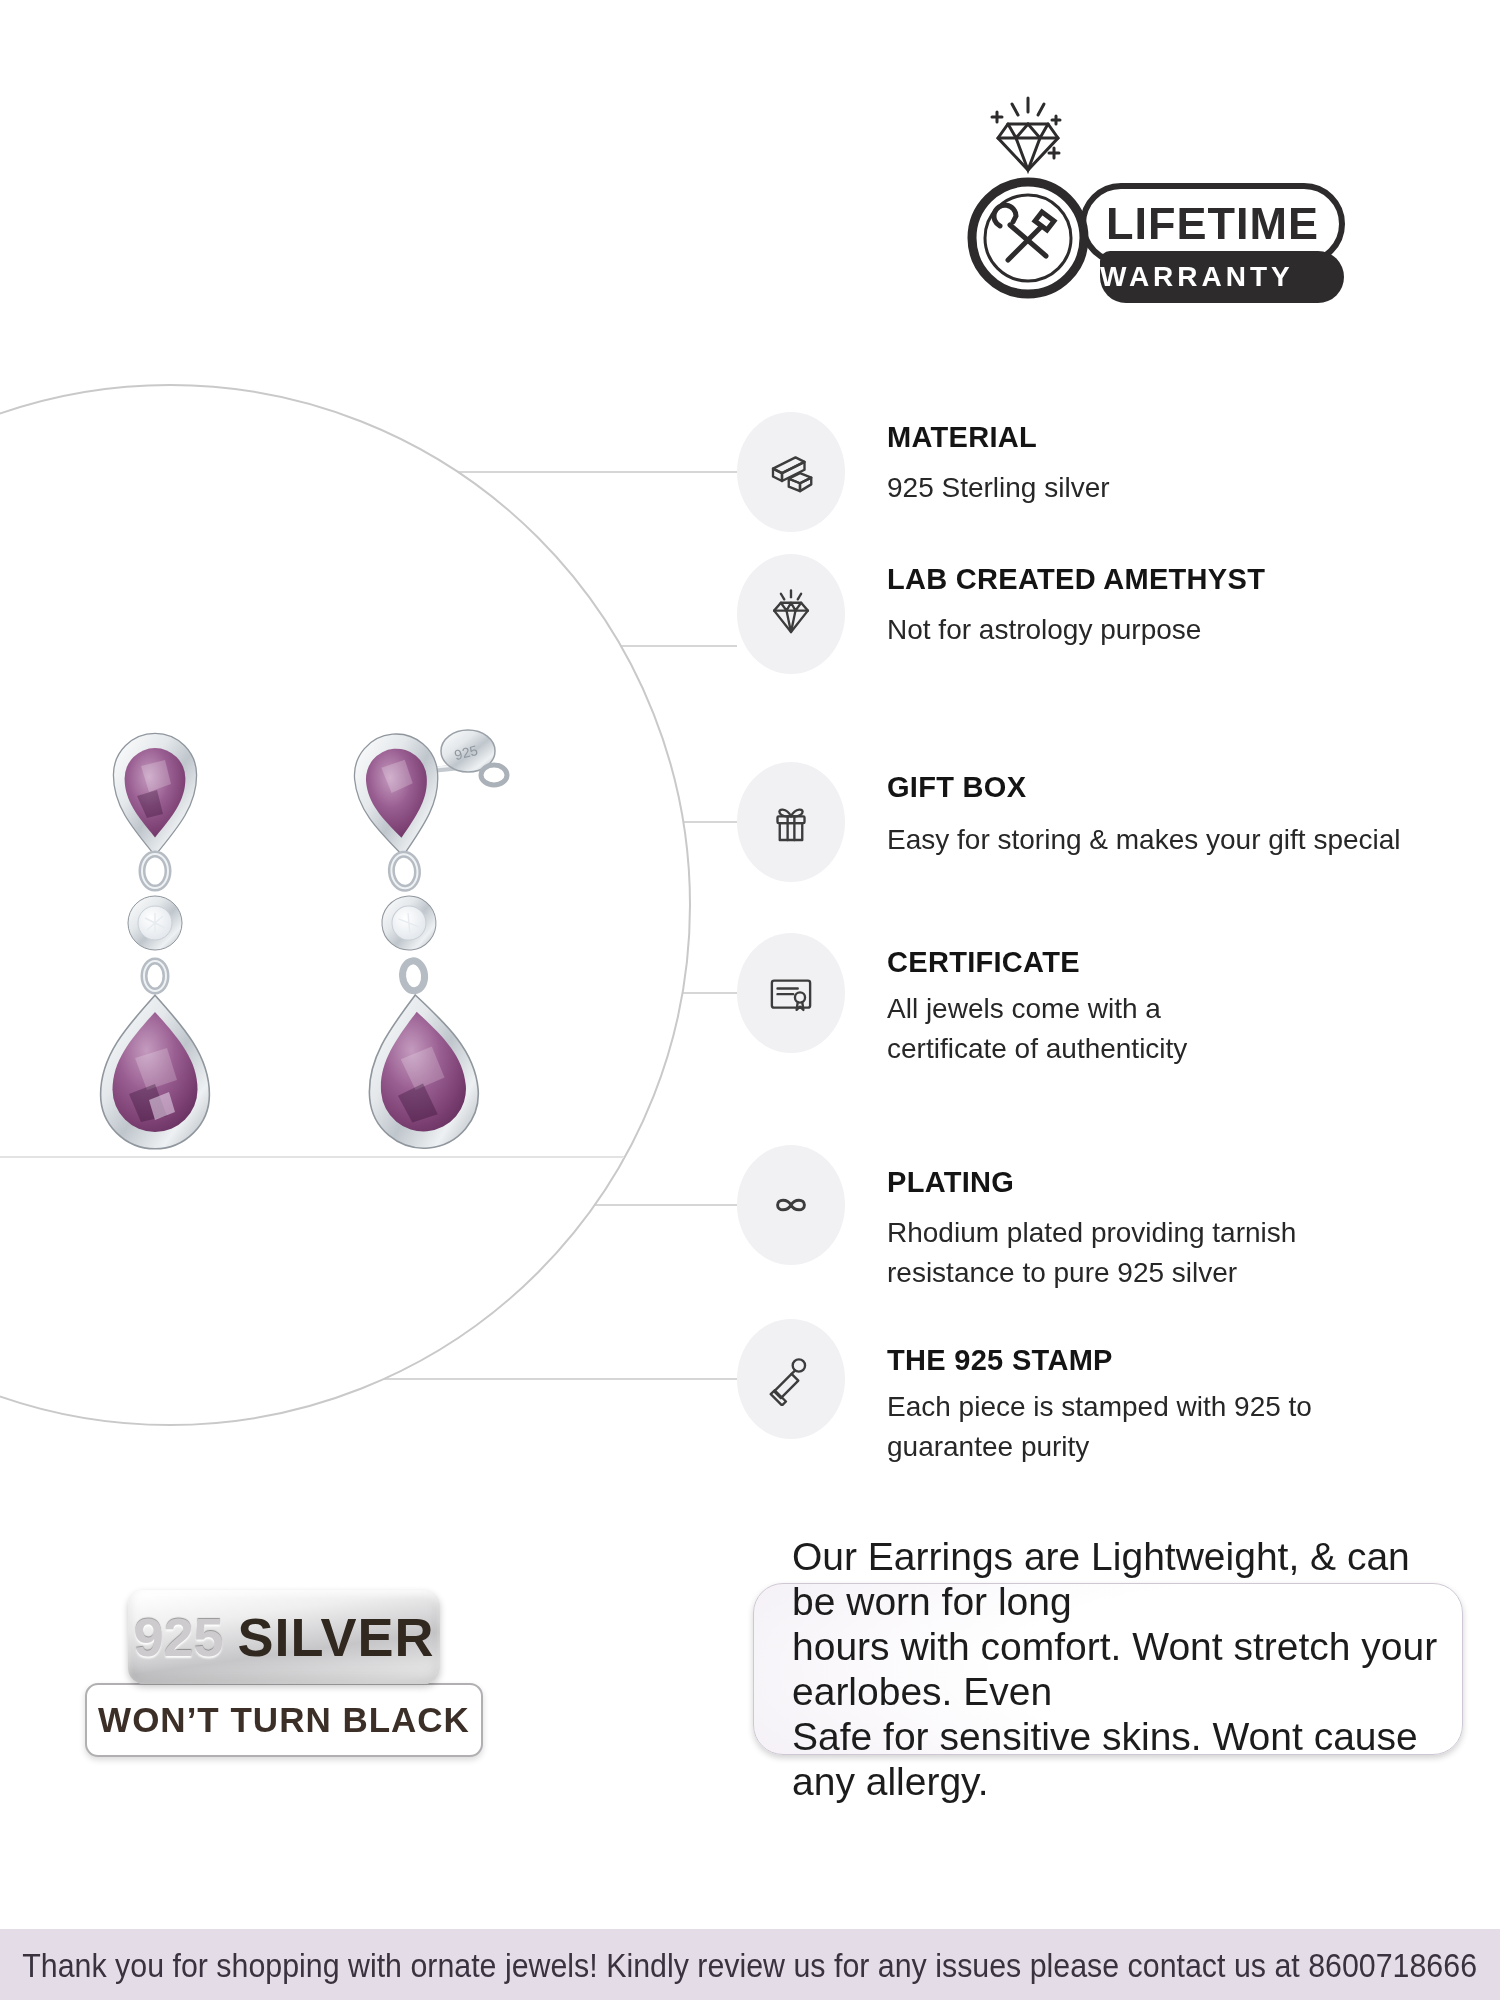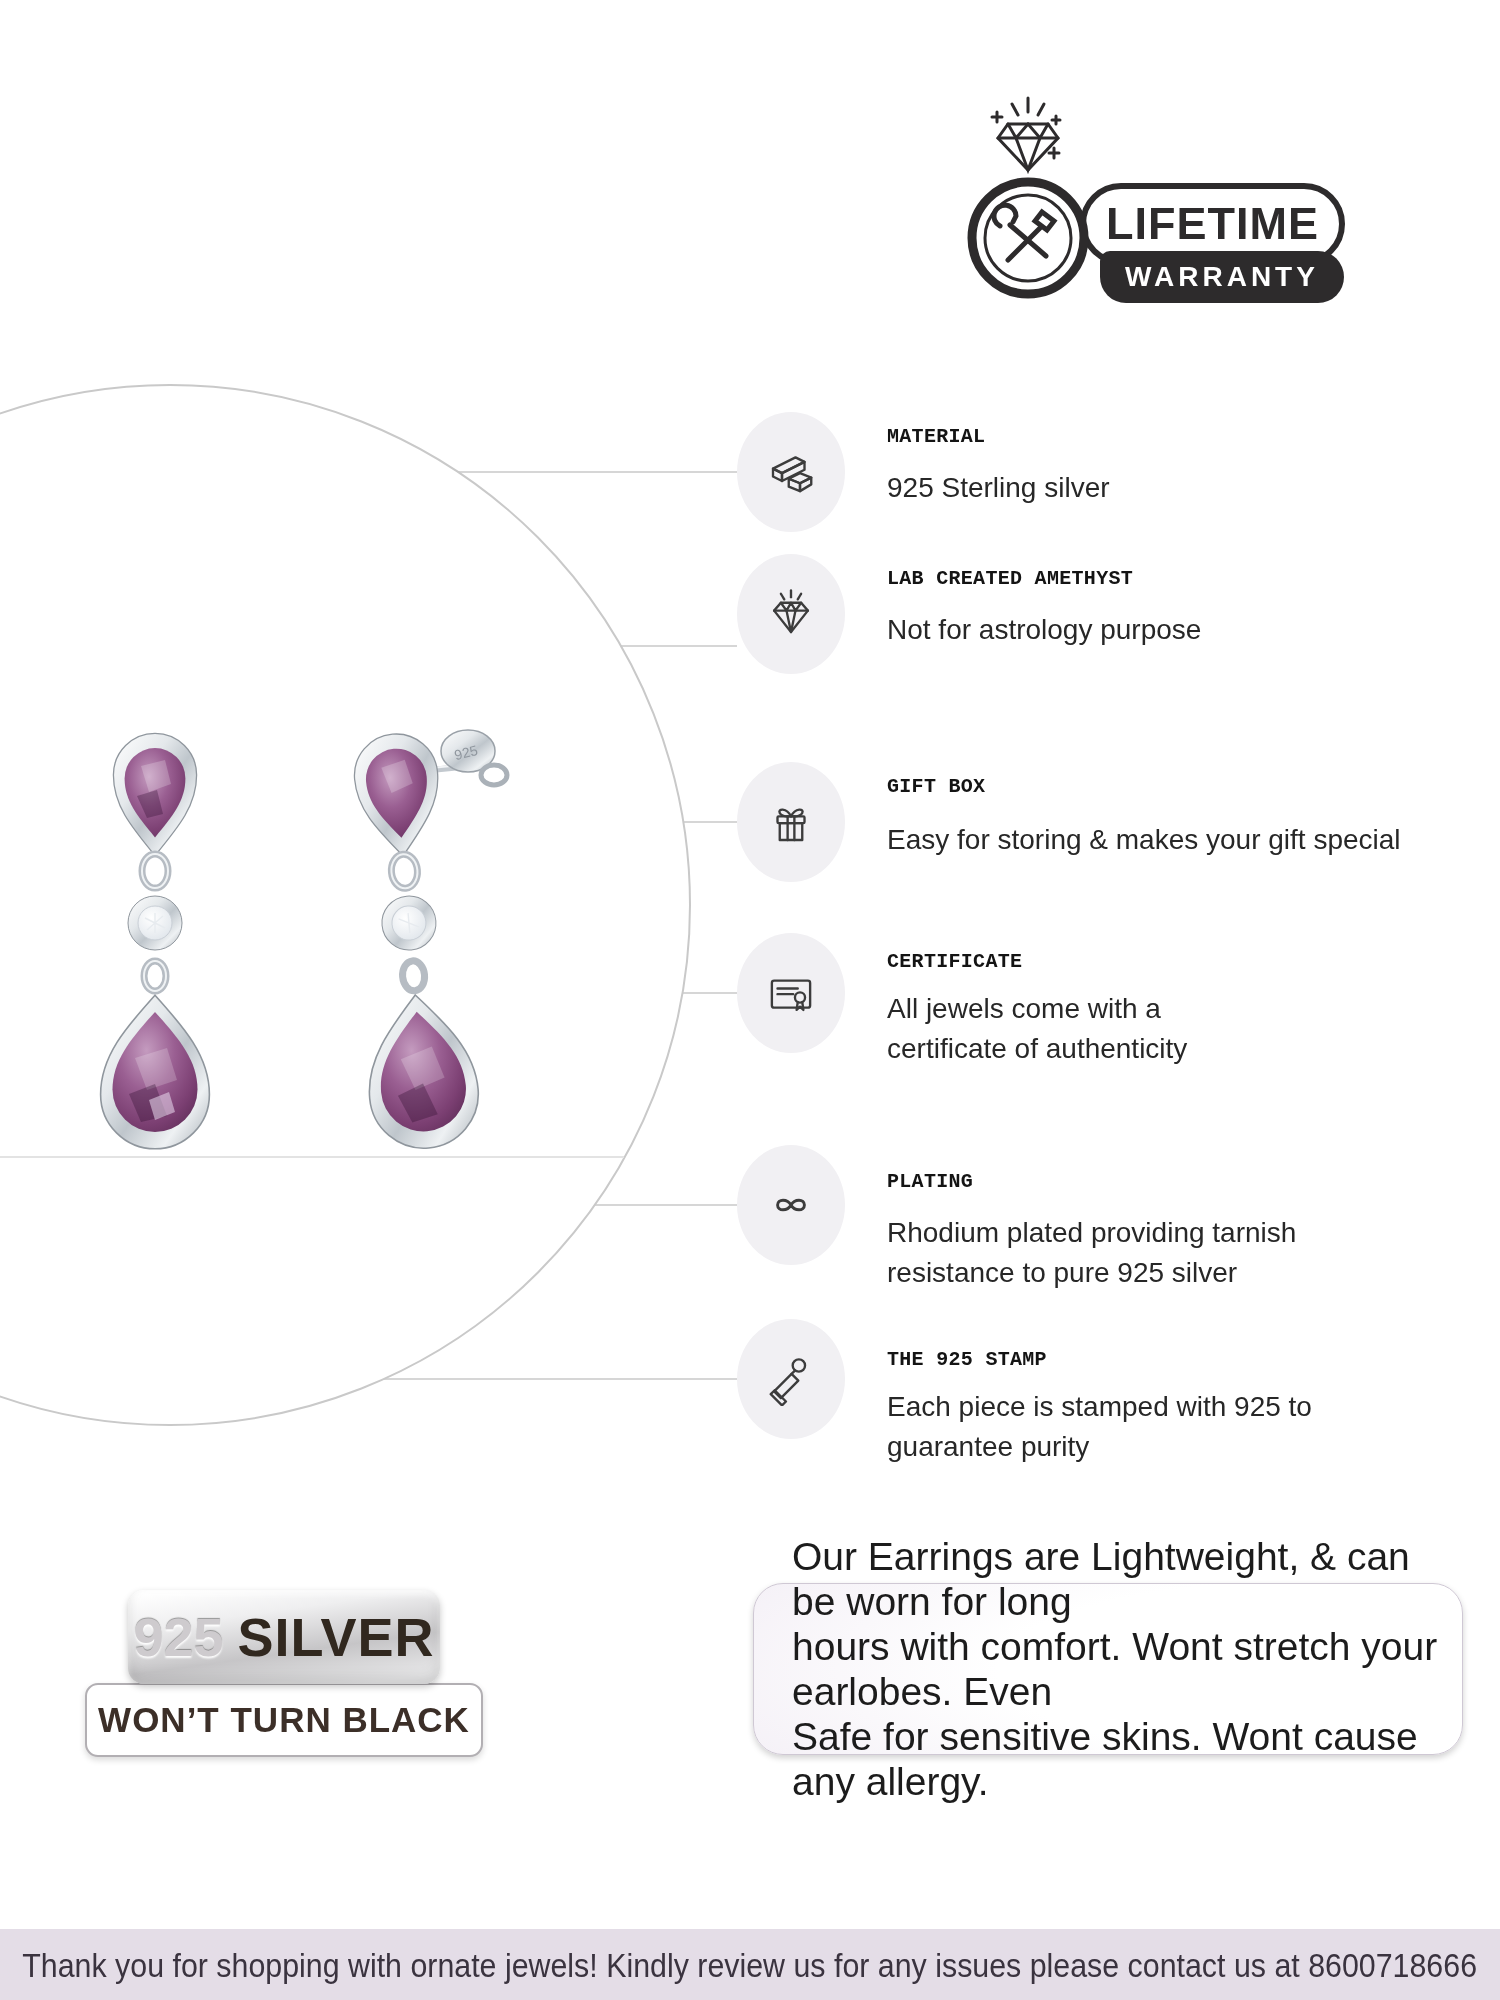--- a/index.html
+++ b/index.html
@@ -7,30 +7,30 @@
         font-family:"Liberation Sans", sans-serif;color:#1a1a1a;}
   .abs{position:absolute;}
 
   
   .wb{position:absolute;left:950px;top:88px;width:412px;height:215px;}
   .wb-pill{position:absolute;left:130px;top:95px;width:265px;height:82px;background:#fff;
            border:6px solid #2d2b2c;border-radius:44px;display:flex;align-items:center;justify-content:center;
            box-sizing:border-box;z-index:1;}
   .wb-pill span{font-size:45px;font-weight:800;letter-spacing:1px;color:#2d2b2c;}
   .wb-bar{position:absolute;left:150px;top:163px;width:244px;height:52px;background:#2d2b2c;
-          border-radius:10px 26px 26px 26px;display:flex;align-items:center;justify-content:center;z-index:2;}
+          border-radius:10px 26px 26px 26px;display:flex;align-items:center;z-index:2;}
   .wb-bar span{font-size:28px;font-weight:700;letter-spacing:4px;color:#ffffff;}
   .wb-ring{position:absolute;left:0;top:0;z-index:3;}
 
   
   .row{position:absolute;left:737px;display:flex;align-items:flex-start;}
   .icon-circle{width:108px;height:120px;border-radius:50%;background:#f1f0f3;flex:none;
                display:flex;align-items:center;justify-content:center;}
   .row-text{margin-left:42px;}
-  .row-title{font-size:20px;font-weight:700;color:#141414;letter-spacing:.3px;line-height:34px;font-family:Liberation Mono, monospace;}
+  .row-title{font-size:29px;font-weight:700;color:#141414;letter-spacing:.3px;line-height:34px;}
   .row-sub{font-size:28px;color:#272727;line-height:40px;font-weight:400;}
   .ic{stroke:#3c3c3c;fill:none;stroke-width:2.1;stroke-linecap:round;stroke-linejoin:round;}
 
   
   .silver-badge{position:absolute;left:128px;top:1590px;width:312px;height:94px;border-radius:16px;
     background:linear-gradient(172deg,#ffffff 4%,#efeff0 30%,#c6c5c7 62%,#e9e9ea 92%);
     box-shadow:0 3px 7px rgba(0,0,0,.22), inset 0 -8px 12px rgba(110,110,110,.22), inset 0 4px 6px rgba(255,255,255,.8);
     display:flex;align-items:center;justify-content:center;gap:14px;z-index:2;}
   .silver-badge .num{font-size:54px;font-weight:700;color:#cecbce;
     text-shadow:0 2px 2px rgba(255,255,255,.95), 0 -1px 1px rgba(90,90,90,.6);}

